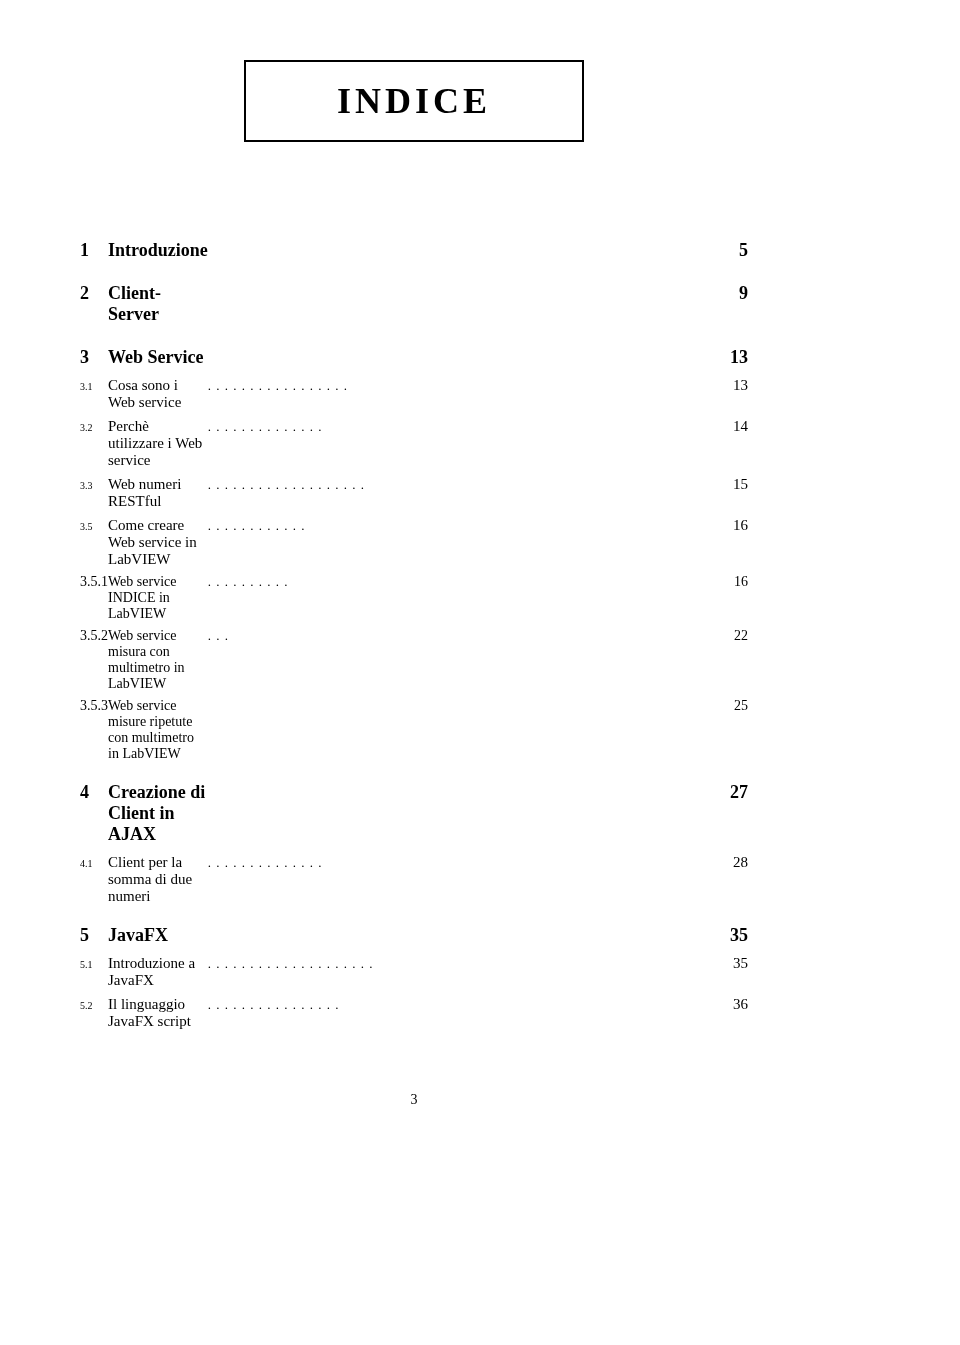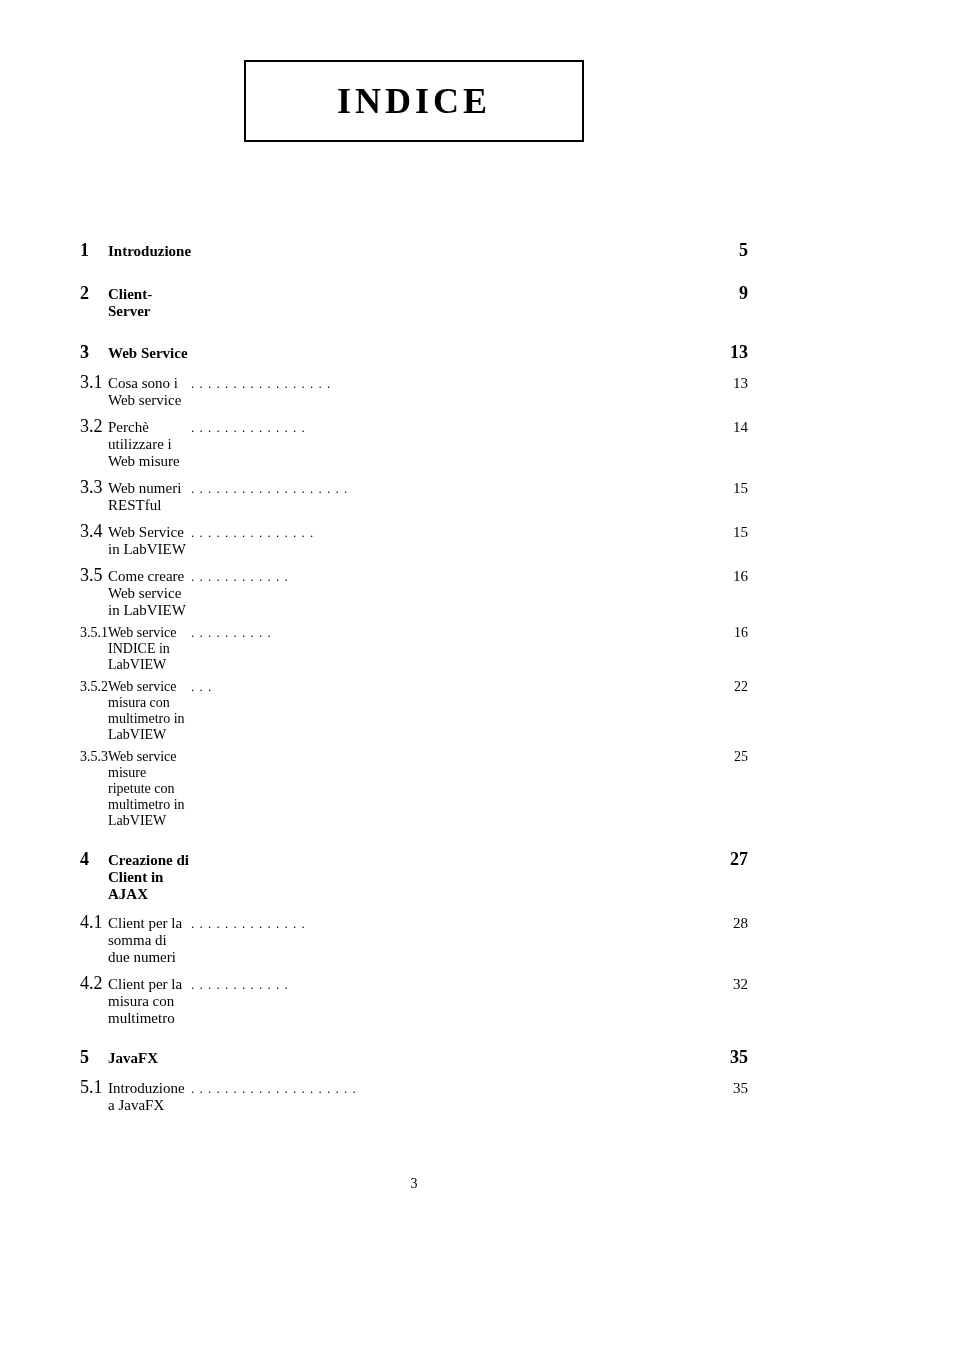--- a/index.html
+++ b/index.html
@@ -67,40 +67,40 @@
 
     .chapter-number {
       font-size: 18px;
       font-weight: bold;
       width: 50px;
       text-align: left;
       vertical-align: baseline;
     }
 
     .chapter-title {
-      font-size: 15px;
+      font-size: 18px;
       font-weight: bold;
       text-align: left;
     }
 
     .chapter-dots {
       font-size: 14px;
       padding: 0 4px;
       letter-spacing: 2px;
     }
 
     .chapter-page {
       font-size: 18px;
       font-weight: bold;
       text-align: right;
       width: 50px;
     }
 
     .section-number {
-      font-size: 18px;
+      font-size: 10px;
       width: 50px;
       text-align: left;
       padding-left: 30px;
     }
 
     .section-title {
       font-size: 15px;
       text-align: left;
     }
 
@@ -181,34 +181,28 @@
           <td class="chapter-page">13</td>
         </tr>
         <tr class="section-row">
           <td class="section-number">3.1</td>
           <td class="section-title">Cosa sono i Web service</td>
           <td class="dots-cell section-dots">. . . . . . . . . . . . . . . . .</td>
           <td class="section-page">13</td>
         </tr>
         <tr class="section-row">
           <td class="section-number">3.2</td>
-          <td class="section-title">Perchè utilizzare i Web misure</td>
+          <td class="section-title">Perchè utilizzare i Web service</td>
           <td class="dots-cell section-dots">. . . . . . . . . . . . . .</td>
           <td class="section-page">14</td>
         </tr>
         <tr class="section-row">
           <td class="section-number">3.3</td>
           <td class="section-title">Web numeri RESTful</td>
           <td class="dots-cell section-dots">. . . . . . . . . . . . . . . . . . .</td>
-          <td class="section-page">15</td>
-        </tr>
-        <tr class="section-row">
-          <td class="section-number">3.4</td>
-          <td class="section-title">Web Service in LabVIEW</td>
-          <td class="dots-cell section-dots">. . . . . . . . . . . . . . .</td>
           <td class="section-page">15</td>
         </tr>
         <tr class="section-row">
           <td class="section-number">3.5</td>
           <td class="section-title">Come creare Web service in LabVIEW</td>
           <td class="dots-cell section-dots">. . . . . . . . . . . .</td>
           <td class="section-page">16</td>
         </tr>
         <tr class="subsection-row">
           <td class="subsection-number">3.5.1</td>
@@ -233,35 +227,35 @@
           <td class="chapter-title">Creazione di Client in AJAX</td>
           <td class="dots-cell chapter-dots"></td>
           <td class="chapter-page">27</td>
         </tr>
         <tr class="section-row">
           <td class="section-number">4.1</td>
           <td class="section-title">Client per la somma di due numeri</td>
           <td class="dots-cell section-dots">. . . . . . . . . . . . . .</td>
           <td class="section-page">28</td>
         </tr>
-        <tr class="section-row">
-          <td class="section-number">4.2</td>
-          <td class="section-title">Client per la misura con multimetro</td>
-          <td class="dots-cell section-dots">. . . . . . . . . . . .</td>
-          <td class="section-page">32</td>
-        </tr>
         <tr class="chapter-row">
           <td class="chapter-number">5</td>
           <td class="chapter-title">JavaFX</td>
           <td class="dots-cell chapter-dots"></td>
           <td class="chapter-page">35</td>
         </tr>
         <tr class="section-row">
           <td class="section-number">5.1</td>
           <td class="section-title">Introduzione a JavaFX</td>
           <td class="dots-cell section-dots">. . . . . . . . . . . . . . . . . . . .</td>
           <td class="section-page">35</td>
         </tr>
+        <tr class="section-row">
+          <td class="section-number">5.2</td>
+          <td class="section-title">Il linguaggio JavaFX script</td>
+          <td class="dots-cell section-dots">. . . . . . . . . . . . . . . .</td>
+          <td class="section-page">36</td>
+        </tr>
       </tbody>
   </table>
 
   <div class="bottom-page-num">3</div>
 </div>
 
 </body></html>

